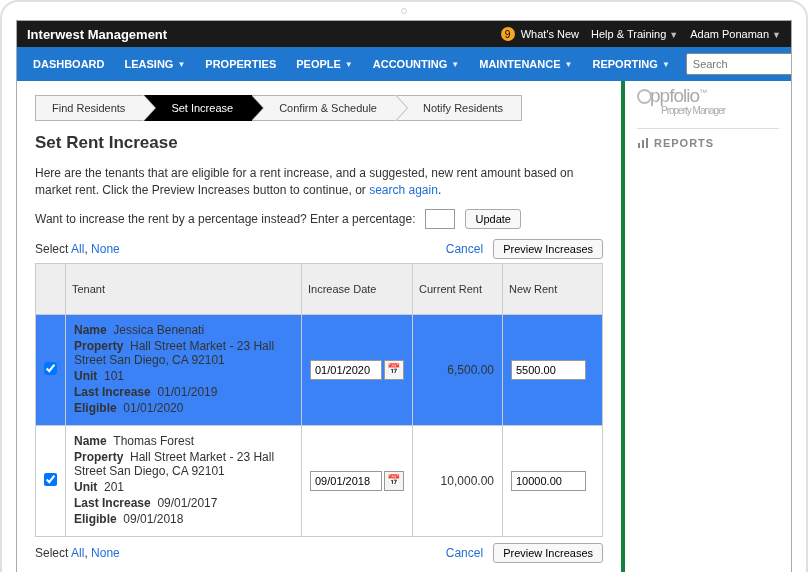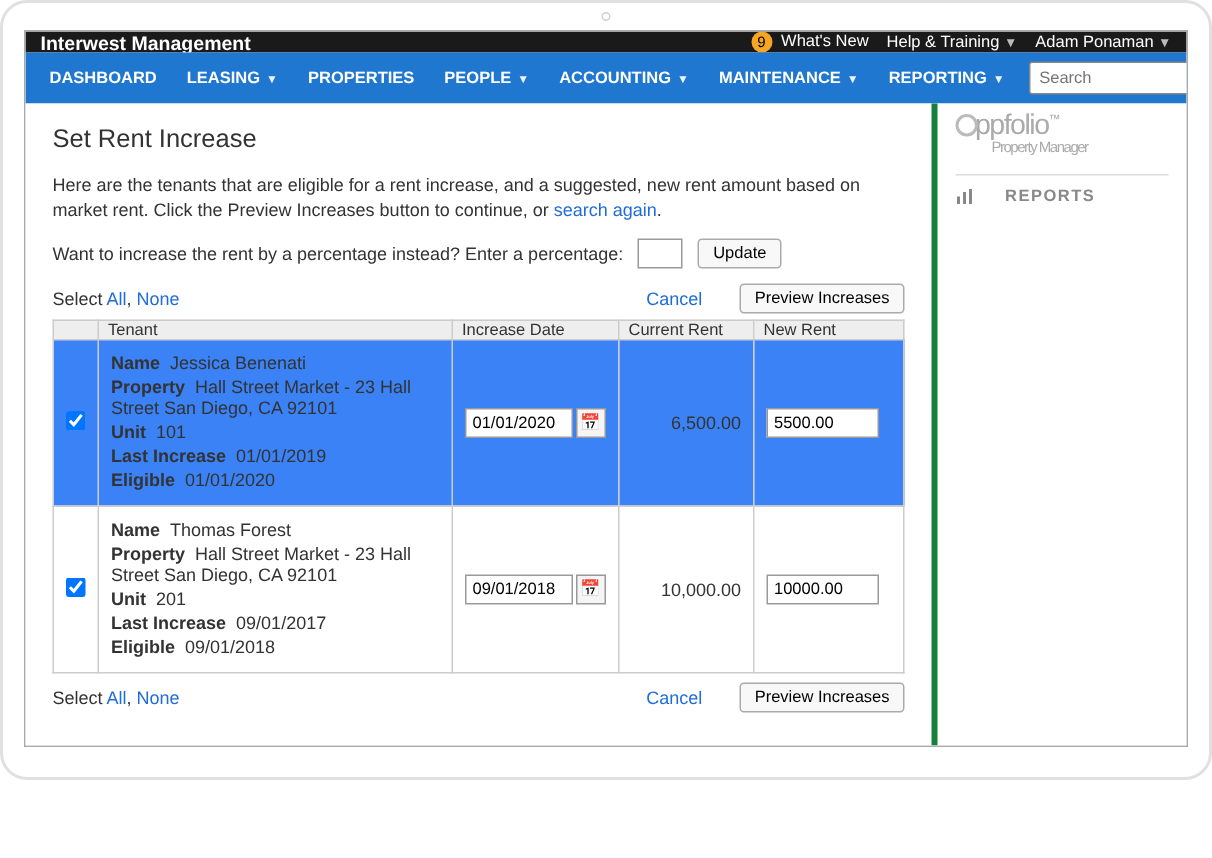--- a/index.html
+++ b/index.html
@@ -19,21 +19,21 @@
     }
     .app {
       border: 1px solid #aaa;
       display: flex;
       flex-direction: column;
       overflow: hidden;
     }
     .top-bar {
       background: #1a1a1a;
       color: #fff;
-      height: 14px;
+      height: 26px;
       display: flex;
       align-items: center;
       padding: 0 10px;
     }
     .top-bar .company { font-weight: bold; font-size: 13px; flex: 1; }
     .top-bar .right { display: flex; align-items: center; gap: 12px; font-size: 11px; }
     .top-bar .chev { font-size: 9px; color: #bbb; margin-left: 3px; }
     .top-bar .badge {
       display: inline-flex; width: 14px; height: 14px; border-radius: 50%;
       background: #f5a623; color: #000; font-size: 10px; align-items: center; justify-content: center; margin-right: 3px;
@@ -92,63 +92,63 @@
     .crumb.active::after { border-left-color: #000; }
     .crumb::before {
       content: "";
       position: absolute; right: -13px; top: -1px;
       border-top: 13px solid transparent;
       border-bottom: 13px solid transparent;
       border-left: 12px solid #b5b5b5;
       z-index: 1;
     }
     .crumb:last-child::after, .crumb:last-child::before { display: none; }
-    h1 { font-size: 17px; font-weight: normal; margin-bottom: 12px; }
+    h1 { font-size: 17px; font-weight: bold; margin-bottom: 12px; }
     .desc { font-size: 12px; line-height: 1.4; margin-bottom: 10px; }
     .desc a { color: #1f6dd8; text-decoration: none; }
     .percent-line { display: flex; align-items: center; gap: 10px; margin-bottom: 10px; font-size: 12px; }
     .percent-line input[type="text"] {
       width: 30px; height: 20px; border: 1px solid #999; padding: 0 3px;
     }
     .btn {
       border: 1px solid #aaa; background: #f8f8f8; border-radius: 3px;
       padding: 3px 9px; font-size: 11px; cursor: pointer;
     }
     .action-row {
       display: flex; align-items: center; margin-bottom: 4px;
       font-size: 12px;
     }
     .action-row .select-text { flex: 1; }
     .action-row .link { color: #1f6dd8; cursor: pointer; }
-    .action-row .right-actions { display: flex; align-items: center; gap: 25px; }
+    .action-row .right-actions { display: flex; align-items: center; gap: 10px; }
     table.grid { width: 100%; border-collapse: collapse; }
     table.grid th {
       background: #eee; border: 1px solid #ccc; font-weight: normal;
-      font-size: 11px; text-align: left; padding: 0 6px;
+      font-size: 11px; text-align: left; padding: 19px 6px;
     }
     table.grid td {
       border: 1px solid #ccc; padding: 8px; vertical-align: middle;
       font-size: 12px;
     }
     tr.row1 td { background: #3b82f6; }
     .tenant-block div { margin-bottom: 2px; }
     .tenant-block strong { font-weight: bold; }
     .date-wrap { display: flex; align-items: center; gap: 2px; }
     .date-input { width: 72px; border: 1px solid #999; height: 20px; padding: 0 4px; font-size: 11px; }
     .cal-btn { width: 20px; height: 20px; border: 1px solid #999; background: #f5f5f5; font-size: 11px; padding: 0; cursor: pointer; }
     .rent-cell { text-align: right; padding-right: 12px; }
     .newrent-input { width: 75px; border: 1px solid #999; height: 20px; padding: 0 4px; font-size: 11px; }
     .side-logo { color: #aaa; font-size: 19px; font-weight: normal; letter-spacing: -1px; }
     .side-logo .circle {
       display: inline-block; width: 15px; height: 15px; border: 2px solid #bbb; border-radius: 50%;
       position: relative; top: 2px; margin-right: -2px;
     }
     .side-logo small { display: block; font-size: 10px; color: #aaa; margin-top: -2px; padding-left: 24px; }
     .side-sep { border-top: 1px solid #ddd; margin: 12px 0 8px; }
-    .reports-head { color: #888; font-size: 11px; font-weight: bold; letter-spacing: 1px; display: flex; align-items: center; gap: 21px; }
+    .reports-head { color: #888; font-size: 11px; font-weight: bold; letter-spacing: 1px; display: flex; align-items: center; gap: 5px; }
     .side-link { color: #1f6dd8; font-size: 12px; margin-top: 8px; cursor: pointer; line-height: 1.4; }
   </style>
 </head>
 <body>
 
 <div class="monitor">
   <div class="monitor-notch"></div>
   <div class="app">
 
     <div class="top-bar">
@@ -191,20 +191,26 @@
           <span class="chev">▼</span>
         </div>
       <div class="nav-search">
         <input type="text" placeholder="Search" style="">
 
       </div>
     </div>
 
     <div class="content-area">
       <div class="main-col">
+        <div class="crumbs">
+          <div class="crumb">Find Residents</div>
+          <div class="crumb active">Set Increase</div>
+          <div class="crumb">Confirm &amp; Schedule</div>
+          <div class="crumb">Notify Residents</div>
+        </div>
 
         <h1>Set Rent Increase</h1>
         <p class="desc">
           <span>Here are the tenants that are eligible for a rent increase, and a suggested, new rent amount based on market rent. Click the Preview Increases button to continue, or </span><a href="#">search again</a>.
         </p>
         <div class="percent-line">
           <span>Want to increase the rent by a percentage instead? Enter a percentage:</span>
           <input type="text" style="">
           <button class="btn">Update</button>
         </div>

